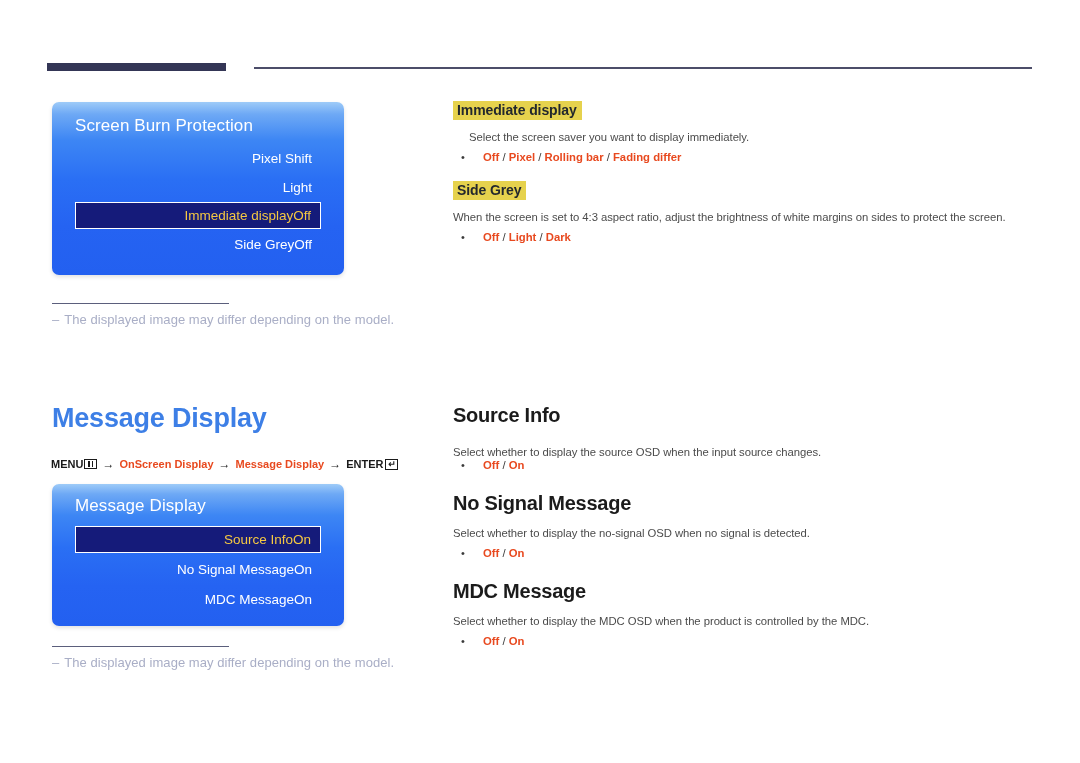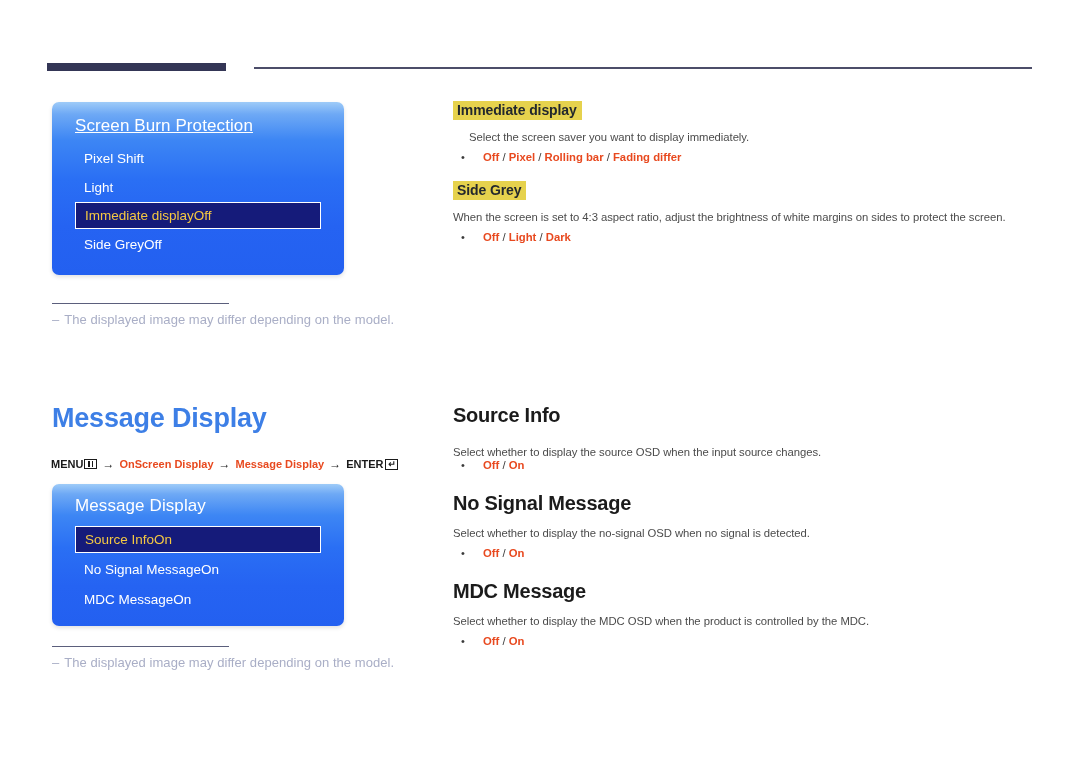--- a/index.html
+++ b/index.html
@@ -64,21 +64,21 @@
     font-weight: 400;
     letter-spacing: .1px;
     white-space: nowrap;
   }
   .osd-row {
     position: absolute;
     left: 23px;
     height: 27px;
     display: flex;
     align-items: center;
-    justify-content: flex-start;
+    justify-content: flex-end;
     padding: 0 9px;
     font-size: 13.5px;
     color: #ffffff;
     white-space: nowrap;
   }
   .osd-row .lbl { font-weight: 400; }
   .osd-row .val { font-weight: 400; }
   .osd-row.selected {
     background: #151b7a;
     border: 1.6px solid #ffffff;
@@ -215,21 +215,21 @@
 </style>
 </head>
 <body>
 
 <div class="header-rule">
   <div class="thick"></div>
   <div class="thin"></div>
 </div>
 
 <div class="osd" style="left:52px; top:102px; width:292px; height:173px;">
-  <div class="osd-title" style="top:14px;text-decoration:underline;">Screen Burn Protection</div>
+  <div class="osd-title" style="top:14px;">Screen Burn Protection</div>
 
   <div class="osd-row" style="top:43px; width:246px;">
     <span class="lbl">Pixel Shift</span>
     <span class="val"></span>
   </div>
 
   <div class="osd-row" style="top:72px; width:246px;">
     <span class="lbl">Light</span>
     <span class="val"></span>
   </div>

